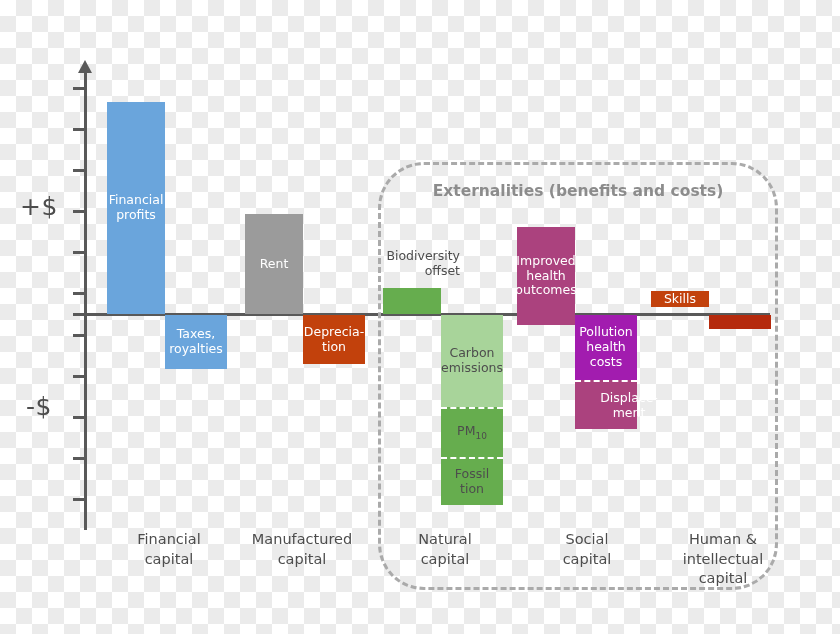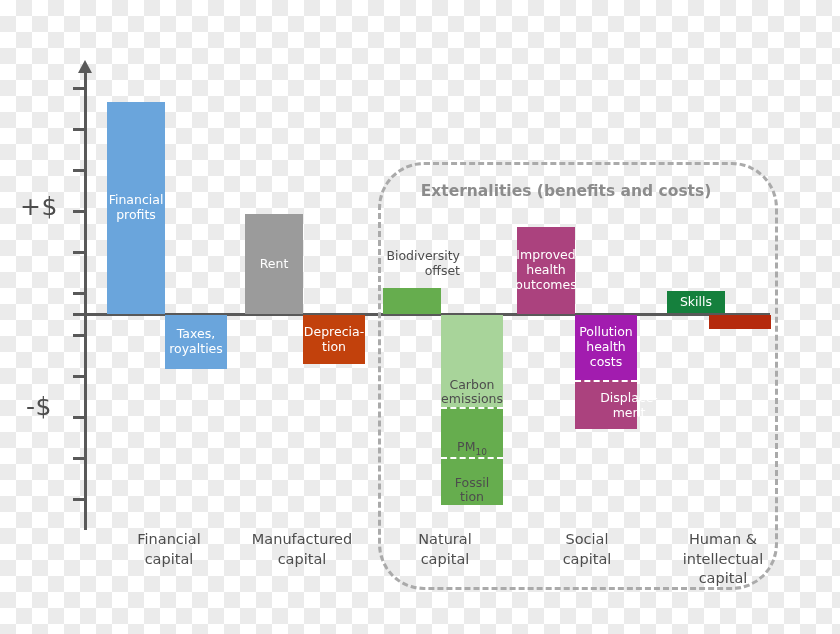--- a/index.html
+++ b/index.html
@@ -24,29 +24,29 @@
   .tick{width:11px;height:3px;background:#595959;left:73px;}
   #xaxis{left:86px;top:313px;height:3px;width:684px;background:#595959;}
 
   .axlabel{color:#4d4d4d;font-size:25px;letter-spacing:.5px;}
   #plus-dollar{left:20px;top:192px;}
   #minus-dollar{left:26px;top:392px;}
 
   
   #ext-box{left:378px;top:162px;width:400px;height:428px;
            border:3px dashed #aaaaaa;border-radius:46px;box-sizing:border-box;}
-  #ext-title{left:388px;top:182px;width:356px;text-align:center;
+  #ext-title{left:400px;top:182px;width:356px;text-align:center;
              color:#8c8c8c;font-size:15.5px;font-weight:bold;}
 
   
   .bar{box-sizing:border-box;display:flex;align-items:center;justify-content:center;
        text-align:center;line-height:1.18;}
   .bar .lbl{padding:0 2px;}
   .bar.light{color:#ffffff;font-size:12.5px;}
-  .bar.dark{color:#4d4d4d;font-size:12.5px;align-items:flex-end;}
+  .bar.dark{color:#4d4d4d;font-size:12.5px;}
   .seg-div-top{border-top:2px dashed #ffffff;}
 
   .outlabel{position:absolute;color:#4d4d4d;font-size:12.5px;text-align:right;line-height:1.2;}
 
   
   .cat{position:absolute;color:#4d4d4d;font-size:14.5px;text-align:center;line-height:1.35;}
   sub{font-size:.72em;}
 </style>
 </head>
 <body>
@@ -120,21 +120,21 @@
     </div>
   </div>
 
   <div class="abs bar dark seg-div-top" style="left:441px;top:457px;width:62px;height:48px;background:#66ad4e;">
     <div class="lbl">
       <div>Fossil</div>
       <div>tion</div>
     </div>
   </div>
 
-  <div class="abs bar light" style="left:517px;top:227px;width:58px;height:87px;background:#ab427e;">
+  <div class="abs bar light" style="left:517px;top:227px;width:58px;height:98px;background:#ab427e;">
     <div class="lbl">
       <div>Improved</div>
       <div>health</div>
       <div>outcomes</div>
     </div>
   </div>
 
   <div class="abs bar light" style="left:575px;top:315px;width:62px;height:65px;background:#a21caf;">
     <div class="lbl">
       <div>Pollution</div>
@@ -143,21 +143,21 @@
     </div>
   </div>
 
   <div class="abs bar light seg-div-top" style="left:575px;top:380px;width:62px;height:49px;background:#ab427e;padding-left:46px;">
     <div class="lbl">
       <div>Displace-</div>
       <div>ment</div>
     </div>
   </div>
 
-  <div class="abs bar light" style="left:667px;top:291px;width:58px;height:22px;background:#15803d;">
+  <div class="abs bar light" style="left:651px;top:291px;width:58px;height:16px;background:#c2410c;">
     <div class="lbl">Skills</div>
   </div>
 
   <div class="abs bar light" style="left:709px;top:315px;width:62px;height:14px;background:#b52a0d;">
     <div class="lbl"></div>
   </div>
 
   <div class="cat" style="left:110px;top:530px;width:118px;">
     <div>Financial</div>
     <div>capital</div>

